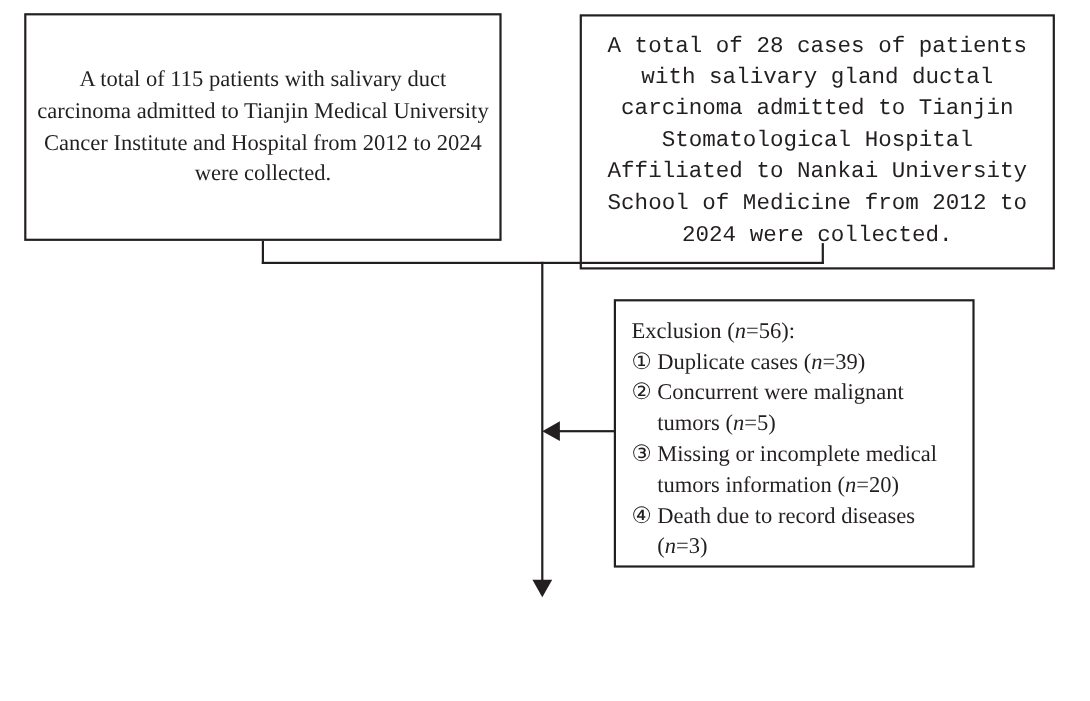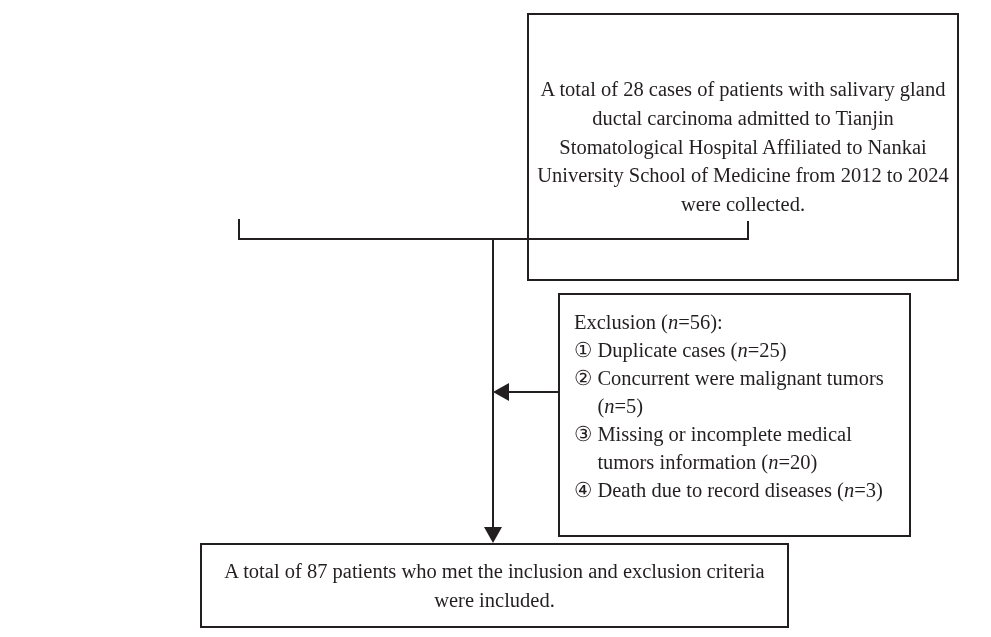--- a/index.html
+++ b/index.html
@@ -30,23 +30,23 @@
   .box-text {
     text-align: center;
     line-height: 1.40;
     font-size: 20.5px;
     padding: 0 8px;
     white-space: pre-line;
   }
 
   
   #box-source-a { left: 22px;  top: 12px;  width: 434px; height: 207px; }
-  #box-source-b { left: 527px; top: 13px;  width: 432px; height: 268px; }
-  #box-exclusion{ left: 558px; top: 272px; width: 353px; height: 244px;
-                  align-items: flex-start; justify-content: flex-end; margin-top: 21px; }
+  #box-source-b { left: 527px; top: 13px;  width: 432px; height: 232px; font-family: Liberation Mono, monospace; }
+  #box-exclusion{ left: 558px; top: 272px; width: 328px; height: 244px;
+                  align-items: flex-start; justify-content: flex-end; }
   #box-included { left: 200px; top: 543px; width: 589px; height: 85px; }
 
   
   .excl-wrap {
     padding: 14px 10px 0 14px;
     font-size: 20.5px;
     line-height: 1.365;
     text-align: left;
     width: 100%;
     box-sizing: border-box;
@@ -91,54 +91,54 @@
     border-top: 9px solid transparent;
     border-bottom: 9px solid transparent;
     border-right: 16px solid #231f20;
   }
 </style>
 </head>
 <body>
 
 <div id="flowchart">
 
+  <div class="box" id="box-source-a">
+    <div class="box-text">A total of 115 patients with salivary duct carcinoma admitted to Tianjin Medical University Cancer Institute and Hospital from 2012 to 2024 were collected.</div>
+  </div>
 
   <div class="box" id="box-source-b">
     <div class="box-text">A total of 28 cases of patients with salivary gland ductal carcinoma admitted to Tianjin Stomatological Hospital Affiliated to Nankai University School of Medicine from 2012 to 2024 were collected.</div>
   </div>
 
   <div class="box" id="box-exclusion">
     <div class="excl-wrap">
       <div class="excl-title">
         <span>Exclusion (</span><em class="n">n</em><span>=56):</span>
       </div>
       <ul class="excl-list">
         <li>
           <span class="excl-num">①</span>
-          <span class="excl-body"><span>Duplicate cases (</span><em class="n">n</em><span>=25)</span></span>
+          <span class="excl-body"><span>Duplicate cases (</span><em class="n">n</em><span>=39)</span></span>
         </li>
         <li>
           <span class="excl-num">②</span>
           <span class="excl-body"><span>Concurrent were malignant tumors (</span><em class="n">n</em><span>=5)</span></span>
         </li>
         <li>
           <span class="excl-num">③</span>
           <span class="excl-body"><span>Missing or incomplete medical tumors information (</span><em class="n">n</em><span>=20)</span></span>
         </li>
         <li>
           <span class="excl-num">④</span>
           <span class="excl-body"><span>Death due to record diseases (</span><em class="n">n</em><span>=3)</span></span>
         </li>
       </ul>
     </div>
   </div>
 
-  <div class="box" id="box-included">
-    <div class="box-text">A total of 87 patients who met the inclusion and exclusion criteria were included.</div>
-  </div>
 
   <div class="ln ln-v" style="left:238px; top:219px; height:21px;"></div>
 
   <div class="ln ln-v" style="left:747px; top:221px; height:19px;"></div>
 
   <div class="ln ln-h" style="left:238px; top:238px; width:511px;"></div>
 
   <div class="ln ln-v" style="left:492px; top:238px; height:295px;"></div>
   <div class="arrow-down" style="left:484px; top:527px;"></div>
 

